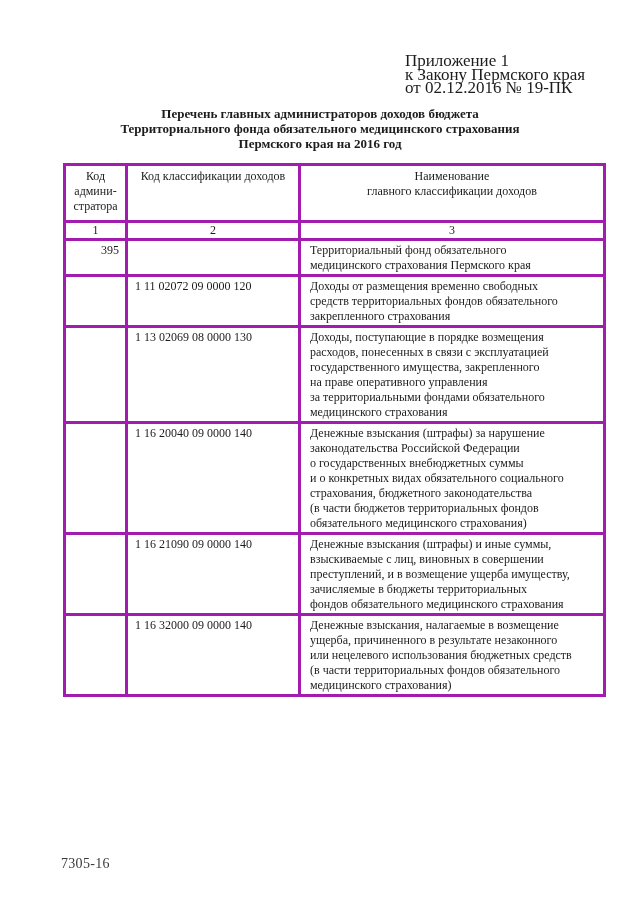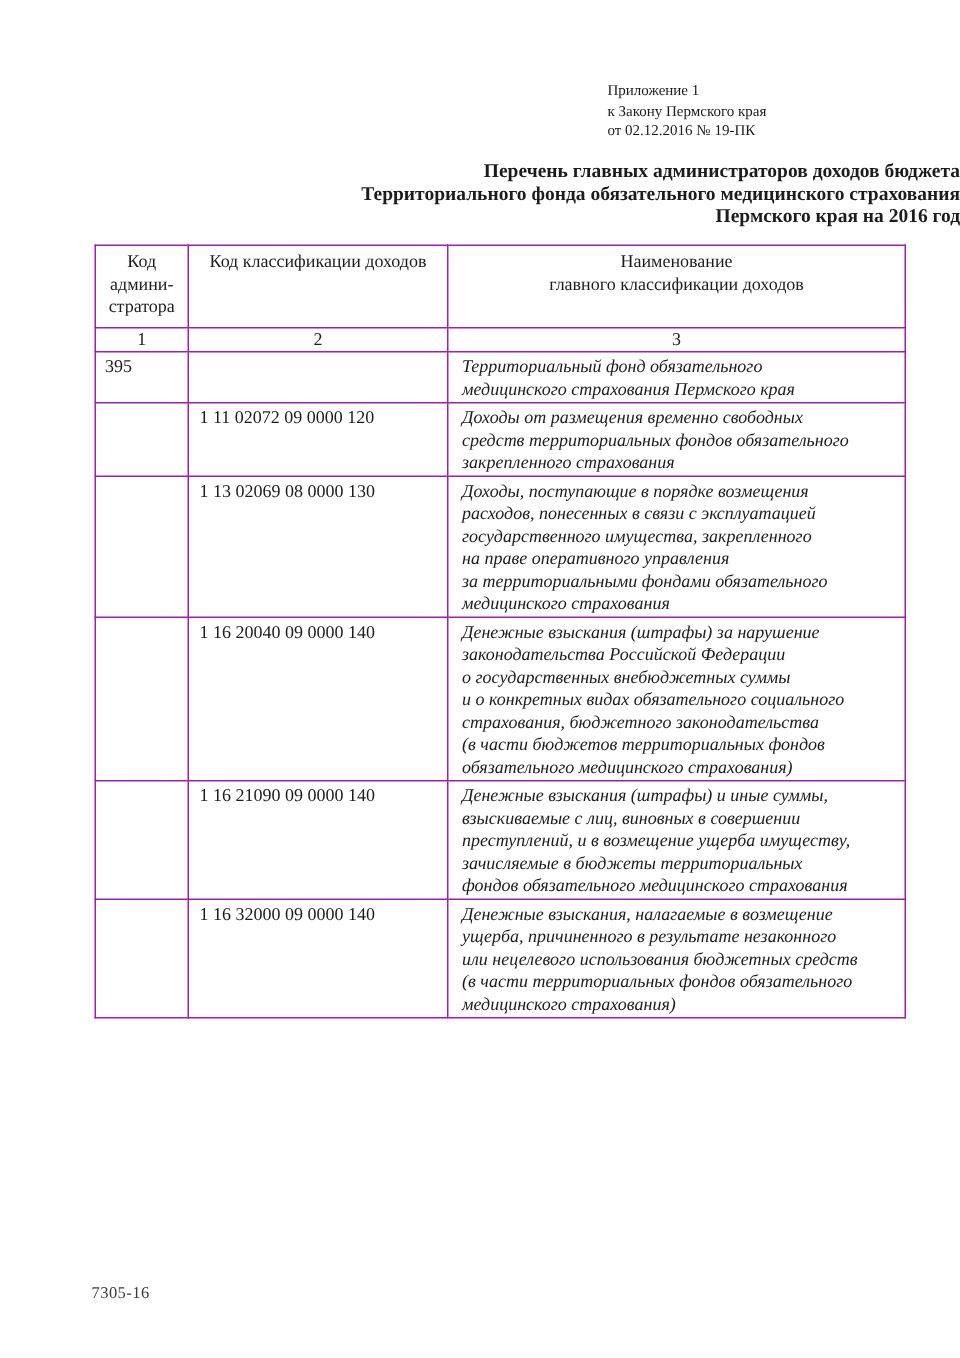--- a/index.html
+++ b/index.html
@@ -12,84 +12,83 @@
     background: #ffffff;
     position: relative;
     font-family: "Liberation Serif", serif;
     color: #1c1c1c;
     overflow: hidden;
   }
   .annex-block {
     position: absolute;
     left: 405px;
     top: 54px;
-    font-size: 10px;
+    font-size: 17px;
     line-height: 13.5px;
     white-space: pre-line;
     text-align: left;
   }
   .doc-title {
     position: absolute;
     left: 0;
     top: 106px;
     width: 640px;
-    text-align: right;
+    text-align: center;
     font-weight: bold;
     font-size: 13px;
     line-height: 15px;
     white-space: pre-line;
   }
   table.main-table {
     position: absolute;
     left: 63px;
     top: 163px;
     width: 540px;
     border-collapse: collapse;
     table-layout: fixed;
     font-size: 12px;
     line-height: 15px;
   }
   .main-table col.c1 { width: 62px; }
   .main-table col.c2 { width: 173px; }
   .main-table col.c3 { width: 305px; }
   .main-table th, .main-table td {
-    border: 1px solid #a21caf;
+    border: 3px solid #a21caf;
     vertical-align: top;
     padding: 2px 6px 1px 6px;
     font-weight: normal;
     white-space: pre-line;
     overflow: hidden;
     margin-top: 29px;
   }
   .main-table th.col-header {
     height: 50px;
     text-align: center;
     padding-top: 3px;
   }
   .main-table td.number-cell {
     text-align: center;
     padding: 0 0 1px 0;
     line-height: 14px;
   }
   .main-table td.admin-code-cell {
-    text-align: left;
+    text-align: right;
   }
   .main-table td.classification-code-cell {
     padding-left: 7px;
   }
   .main-table td.name-cell {
     padding-left: 9px;
     padding-right: 0;
-    font-style: italic;
   }
   .footer-code {
     position: absolute;
     left: 61px;
     top: 856px;
-    font-size: 11px;
+    font-size: 14px;
     color: #3a3a3a;
     letter-spacing: 0.3px;
   }
 </style>
 </head>
 <body>
 
 <div class="annex-block">Приложение 1
 к Закону Пермского края
 от 02.12.2016 № 19-ПК</div>

